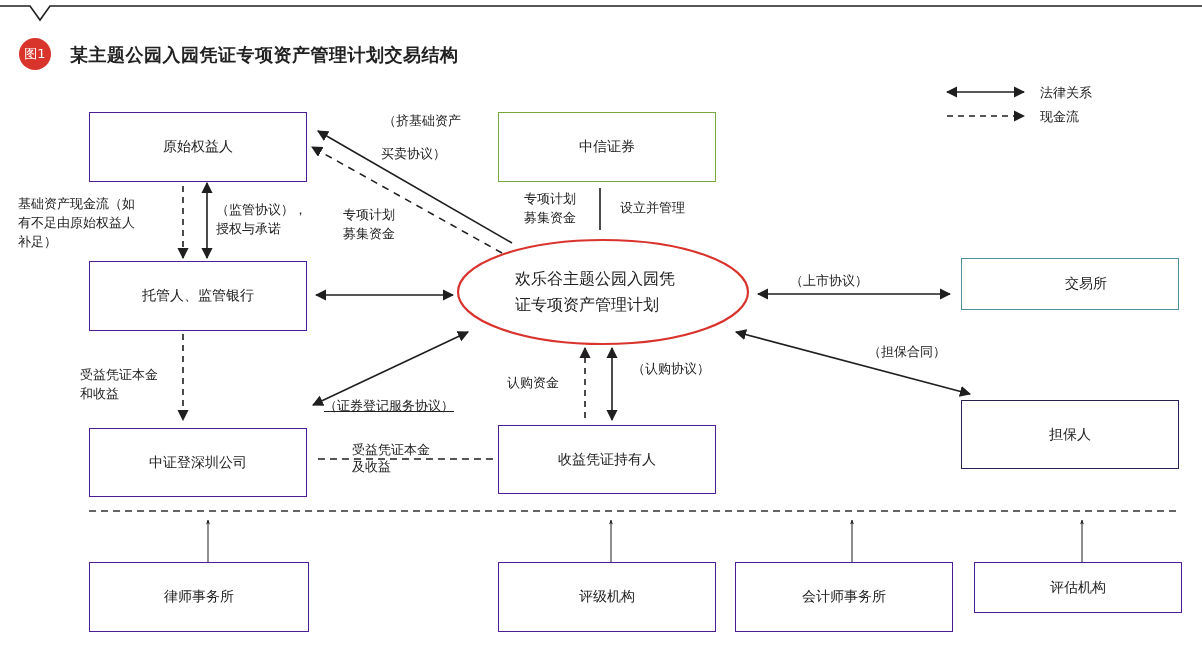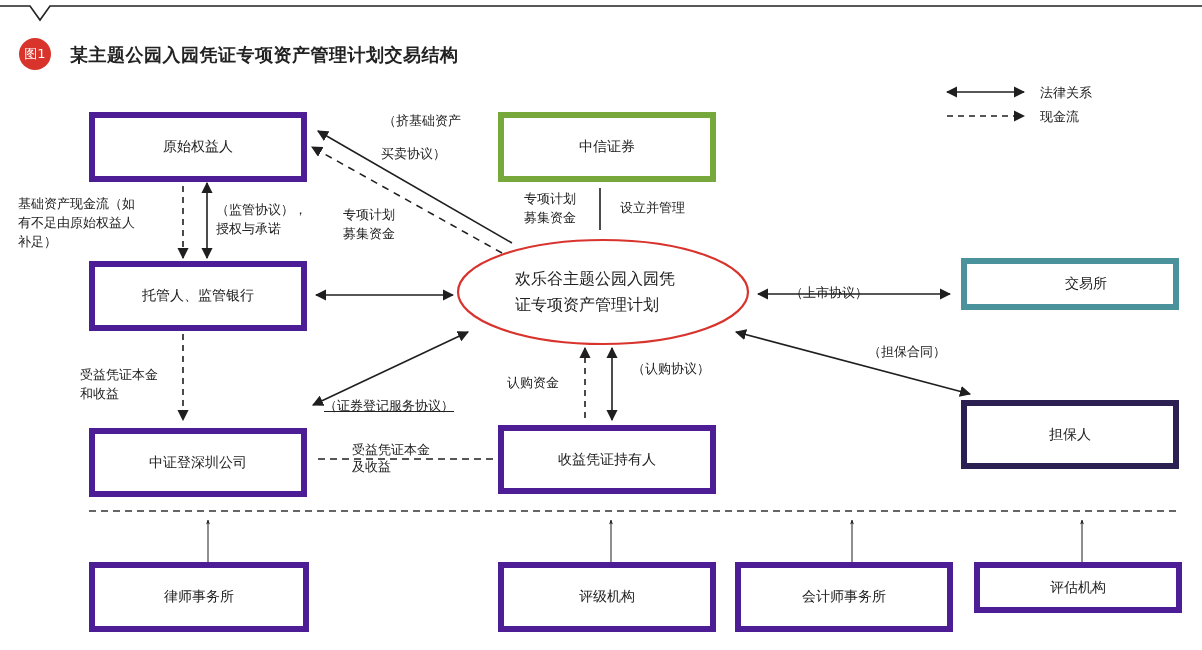--- a/index.html
+++ b/index.html
@@ -1,19 +1,19 @@
 <!DOCTYPE html>
 <html><head>
 <meta charset="utf-8">
 <style>
   html, body { margin:0; padding:0; background:#ffffff; }
   body { width:1202px; height:650px; position:relative; overflow:hidden;
          font-family:"DejaVu Sans","Liberation Sans",sans-serif; color:#222; }
   #stage { position:absolute; left:0; top:0; width:1202px; height:650px; }
-  .box { position:absolute; box-sizing:border-box; border:6px solid #4c1d95; background:#fff;
+  .box { position:absolute; box-sizing:border-box; border:1px solid #4c1d95; background:#fff;
          display:flex; align-items:center; justify-content:center; font-size:14px; color:#222; }
   .lbl { position:absolute; font-size:13px; line-height:18px; color:#222; white-space:nowrap; }
   .title { position:absolute; left:70px; top:43px; font-size:18px; font-weight:bold; color:#222; letter-spacing:0.5px; }
   .badge { position:absolute; left:19px; top:38px; width:32px; height:32px; border-radius:50%;
            background:#d9342b; color:#fff; font-size:13px; display:flex; align-items:center; justify-content:center; }
   .ellipse-text { position:absolute; left:515px; top:266px; width:200px; font-size:16px; line-height:26px; color:#222; white-space:normal; }
   .legend-text { position:absolute; font-size:13px; color:#222; }
 </style>
 </head>
 <body>
@@ -124,21 +124,21 @@
   <div class="lbl" style="left:524px;top:190px;">专项计划</div>
   <div class="lbl" style="left:524px;top:209px;">募集资金</div>
   <div class="lbl" style="left:620px;top:199px;">设立并管理</div>
 
   <div class="lbl" style="left:18px;top:195px;">基础资产现金流（如</div>
   <div class="lbl" style="left:18px;top:214px;">有不足由原始权益人</div>
   <div class="lbl" style="left:18px;top:233px;">补足）</div>
   <div class="lbl" style="left:216px;top:201px;">（监管协议），</div>
   <div class="lbl" style="left:216px;top:220px;">授权与承诺</div>
 
-  <div class="lbl" style="left:790px;top:284px;">（上市协议）</div>
+  <div class="lbl" style="left:790px;top:272px;">（上市协议）</div>
   <div class="lbl" style="left:868px;top:343px;">（担保合同）</div>
 
   <div class="lbl" style="left:80px;top:366px;">受益凭证本金</div>
   <div class="lbl" style="left:80px;top:385px;">和收益</div>
   <div class="lbl" style="left:324px;top:397px;text-decoration:underline;">（证券登记服务协议）</div>
 
   <div class="lbl" style="left:507px;top:374px;">认购资金</div>
   <div class="lbl" style="left:632px;top:360px;">（认购协议）</div>
 
   <div class="lbl" style="left:352px;top:441px;">受益凭证本金</div>

